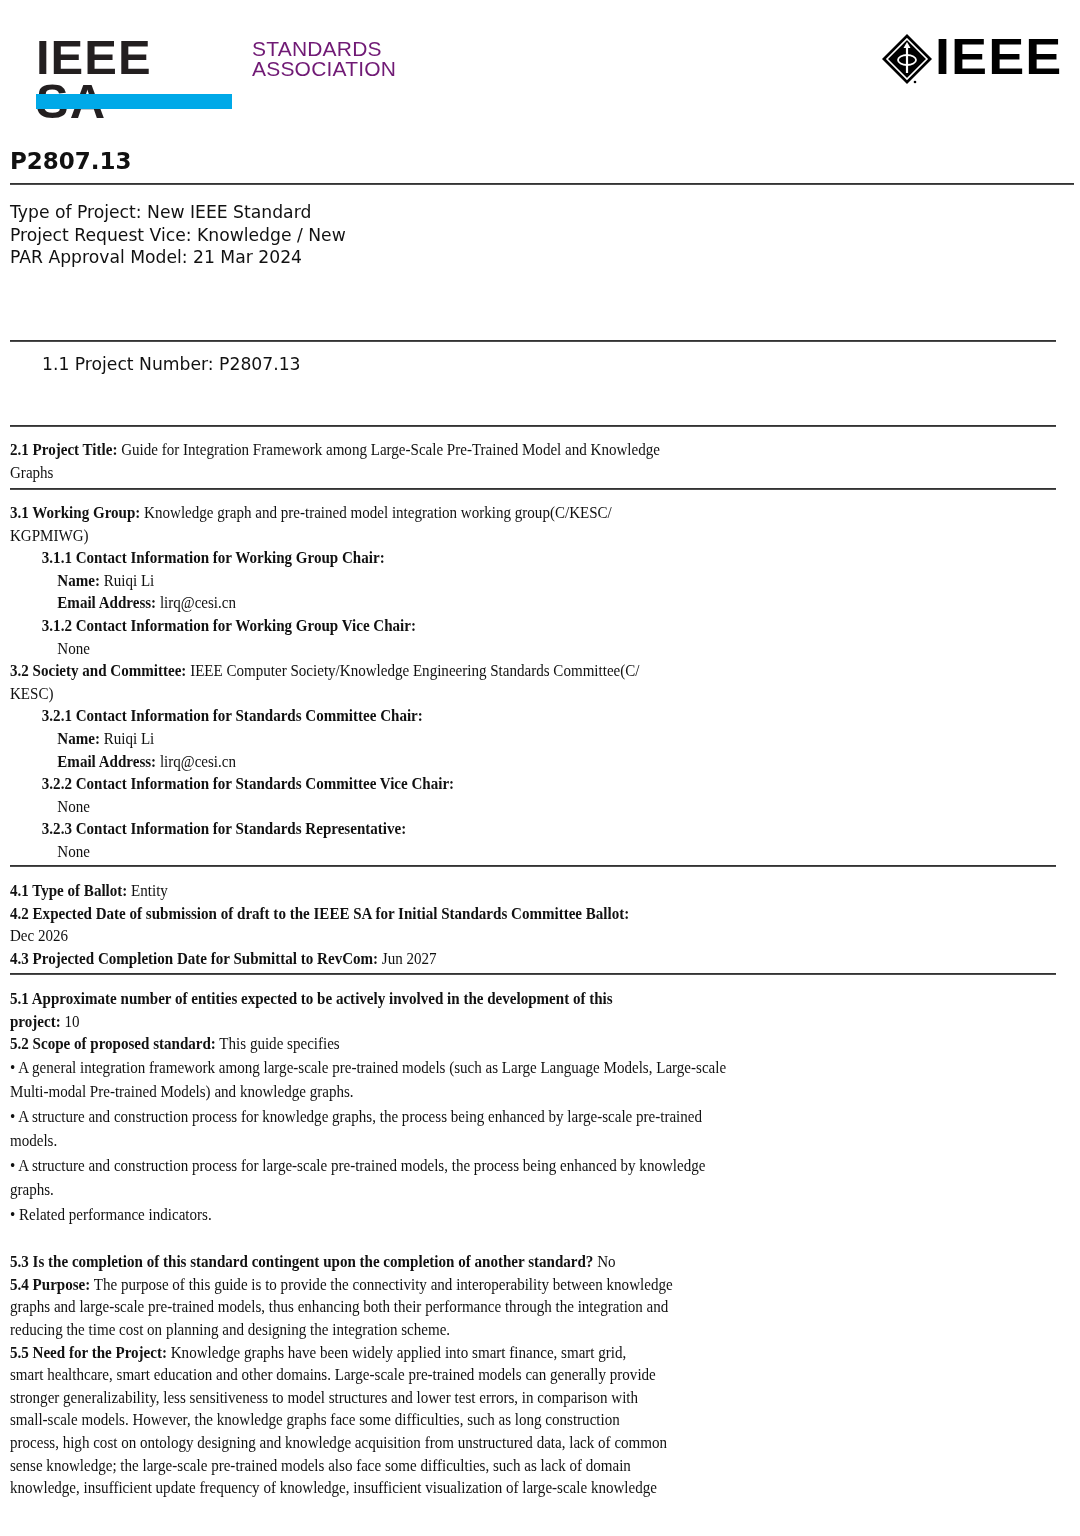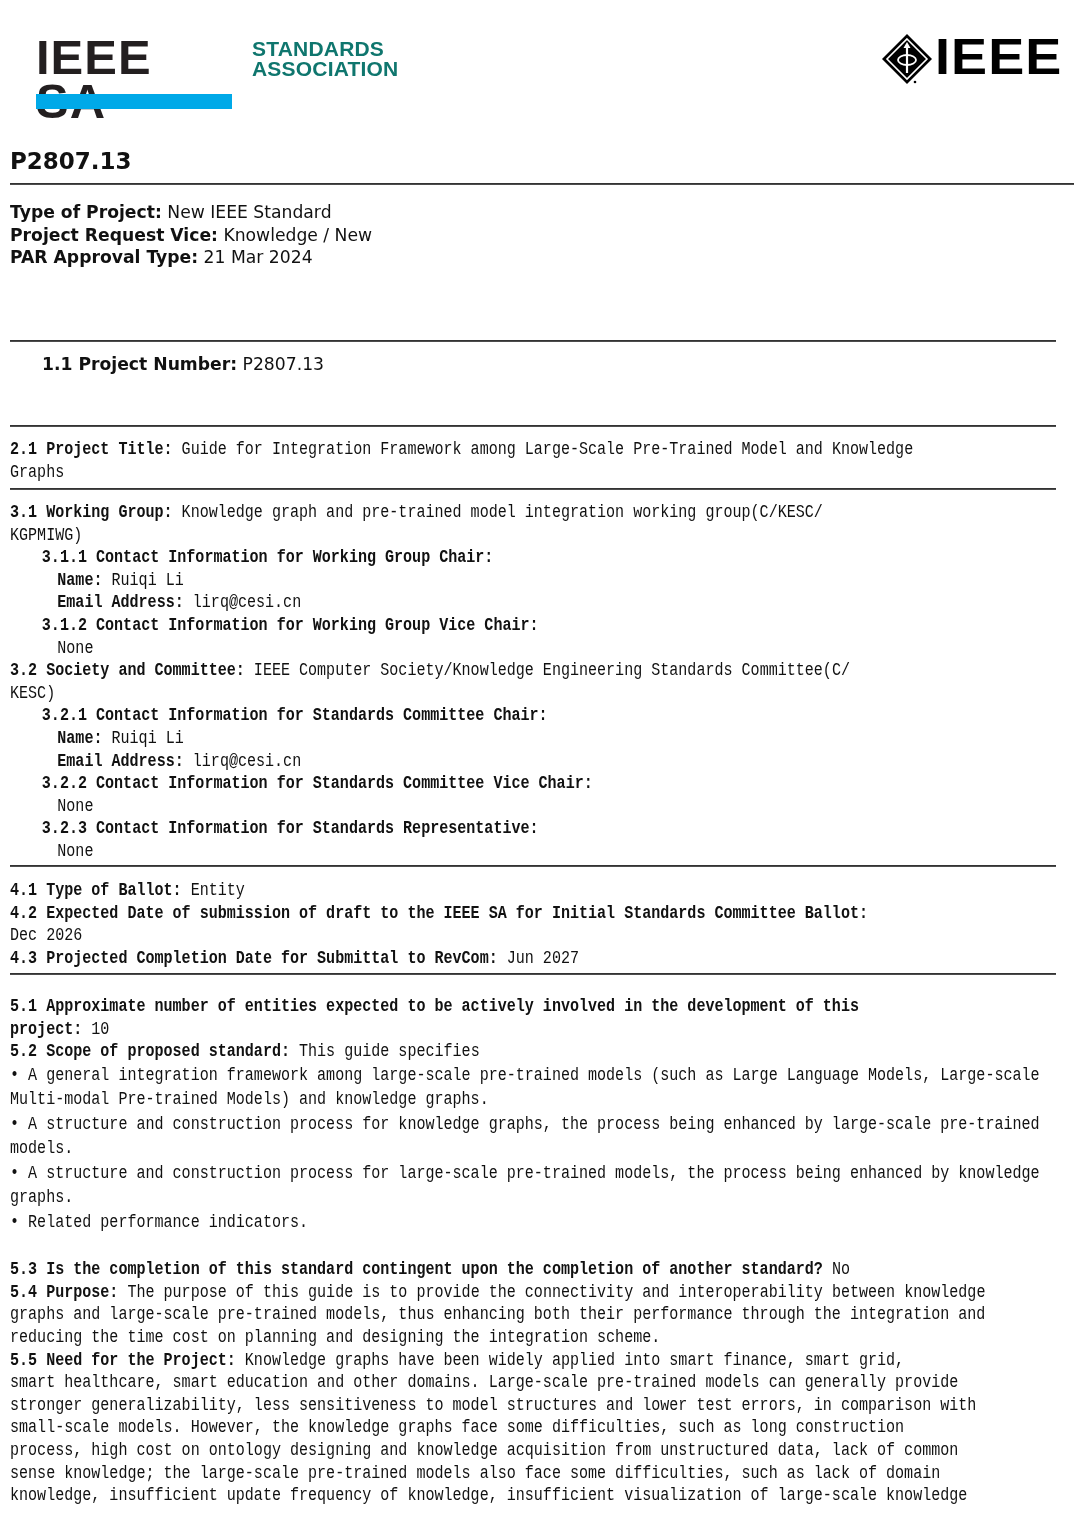--- a/index.html
+++ b/index.html
@@ -3,42 +3,42 @@
 <meta charset="utf-8">
 <style>
   * { margin: 0; padding: 0; box-sizing: border-box; }
   html, body { width: 1080px; height: 1536px; background: #ffffff; overflow: hidden; }
   body { position: relative; font-family: "DejaVu Sans", sans-serif; color: #111; }
 
   .header { position: absolute; left: 0; top: 0; width: 1080px; height: 120px; }
   .sa-logo { position: absolute; left: 36px; top: 36px; }
   .sa-word { position: absolute; left: 0; top: 0; font-family: "Liberation Sans", sans-serif; font-weight: 700;
              font-size: 48px; letter-spacing: 1px; color: #231f20; line-height: 44px; transform: scaleX(1.02); transform-origin: left; }
-  .sa-standards { position: absolute; left: 216px; top: 3px; font-family: "Liberation Sans", sans-serif; font-weight: 700;
-                  font-size: 21px; line-height: 20px; color: #0f766e; letter-spacing: 0.2px; }
+  .sa-standards { position: absolute; left: 216px; top: 3px; font-family: "Liberation Sans", sans-serif; font-weight: 400;
+                  font-size: 21px; line-height: 20px; color: #701a75; letter-spacing: 0.2px; }
   .sa-bar { position: absolute; left: 0; top: 58px; width: 196px; height: 15px; background: #00a9e8; }
 
   .ieee-logo { position: absolute; left: 881px; top: 33px; height: 54px; }
   .ieee-diamond { position: absolute; left: 0; top: 0; width: 52px; height: 52px; }
   .ieee-word { position: absolute; left: 54px; top: 1px; font-family: "Liberation Sans", sans-serif; font-weight: 700;
                font-size: 50px; line-height: 46px; color: #000; letter-spacing: 1px; transform: scaleX(1.08); transform-origin: left; }
 
   .doc-title { position: absolute; left: 10px; top: 148px; font-family: "DejaVu Sans", sans-serif; font-weight: 700;
                font-size: 23px; color: #111; }
   .rule { position: absolute; left: 10px; height: 2px; background: linear-gradient(#555, #111 50%, #888); }
   .rule.title-rule { width: 1064px; top: 183px; }
   .rule.sec { width: 1046px; }
 
   .block { position: absolute; left: 10px; width: 1050px; font-size: 17.2px; line-height: 22.6px; }
   .line { white-space: nowrap; }
-  .lbl { font-weight: 700; }
+  .lbl { font-weight: 400; }
   .ind1 { padding-left: 37px; }
   .ind2 { padding-left: 55px; }
 
-  .cond { font-family: Liberation Mono, monospace; }
+  .cond { font-family: Liberation Serif, serif; }
   .cond .line, .cond .wrap { font-size: 17.5px; }
   .cond .lbl { font-weight: 700; }
   .narrow-block { transform: scaleX(0.86); transform-origin: left top; width: 1220px; }
 </style>
 </head>
 <body>
 
 <div class="header">
   <div class="sa-logo">
     <div class="sa-word">IEEE SA</div>
@@ -61,21 +61,21 @@
     <div class="ieee-word">IEEE</div>
   </div>
 </div>
 
 <div class="doc-title">P2807.13</div>
 <div class="rule title-rule"></div>
 
 <div class="block" style="top:201px;">
   <div class="line"><span class="lbl">Type of Project:</span> <span>New IEEE Standard</span></div>
   <div class="line"><span class="lbl">Project Request Vice:</span> <span>Knowledge / New</span></div>
-  <div class="line"><span class="lbl">PAR Approval Type:</span> <span>21 Mar 2024</span></div>
+  <div class="line"><span class="lbl">PAR Approval Model:</span> <span>21 Mar 2024</span></div>
 </div>
 <div class="rule sec" style="top:340px;"></div>
 
 <div class="block" style="top:353px;margin-left:32px;">
   <div class="line"><span class="lbl">1.1 Project Number:</span> <span>P2807.13</span></div>
 </div>
 <div class="rule sec" style="top:425px;"></div>
 
 <div class="block cond" style="top:438px;">
   <div class="narrow-block">
@@ -110,21 +110,21 @@
 <div class="block cond" style="top:879px;">
   <div class="narrow-block">
     <div class="line"><span class="lbl">4.1 Type of Ballot:</span> <span>Entity</span></div>
     <div class="line lbl">4.2 Expected Date of submission of draft to the IEEE SA for Initial Standards Committee Ballot:</div>
     <div class="line">Dec 2026</div>
     <div class="line"><span class="lbl">4.3 Projected Completion Date for Submittal to RevCom:</span> <span>Jun 2027</span></div>
   </div>
 </div>
 <div class="rule sec" style="top:973px;"></div>
 
-<div class="block cond" style="top:987px;margin-top:8px;">
+<div class="block cond" style="top:987px;">
   <div class="narrow-block">
     <div class="line lbl">5.1 Approximate number of entities expected to be actively involved in the development of this</div>
     <div class="line"><span class="lbl">project:</span> <span>10</span></div>
     <div class="line"><span class="lbl">5.2 Scope of proposed standard:</span> <span>This guide specifies</span></div>
     <div class="line" style="line-height:24.5px;">• A general integration framework among large-scale pre-trained models (such as Large Language Models, Large-scale</div>
     <div class="line" style="line-height:24.5px;">Multi-modal Pre-trained Models) and knowledge graphs.</div>
     <div class="line" style="line-height:24.5px;">• A structure and construction process for knowledge graphs, the process being enhanced by large-scale pre-trained</div>
     <div class="line" style="line-height:24.5px;">models.</div>
     <div class="line" style="line-height:24.5px;">• A structure and construction process for large-scale pre-trained models, the process being enhanced by knowledge</div>
     <div class="line" style="line-height:24.5px;">graphs.</div>

